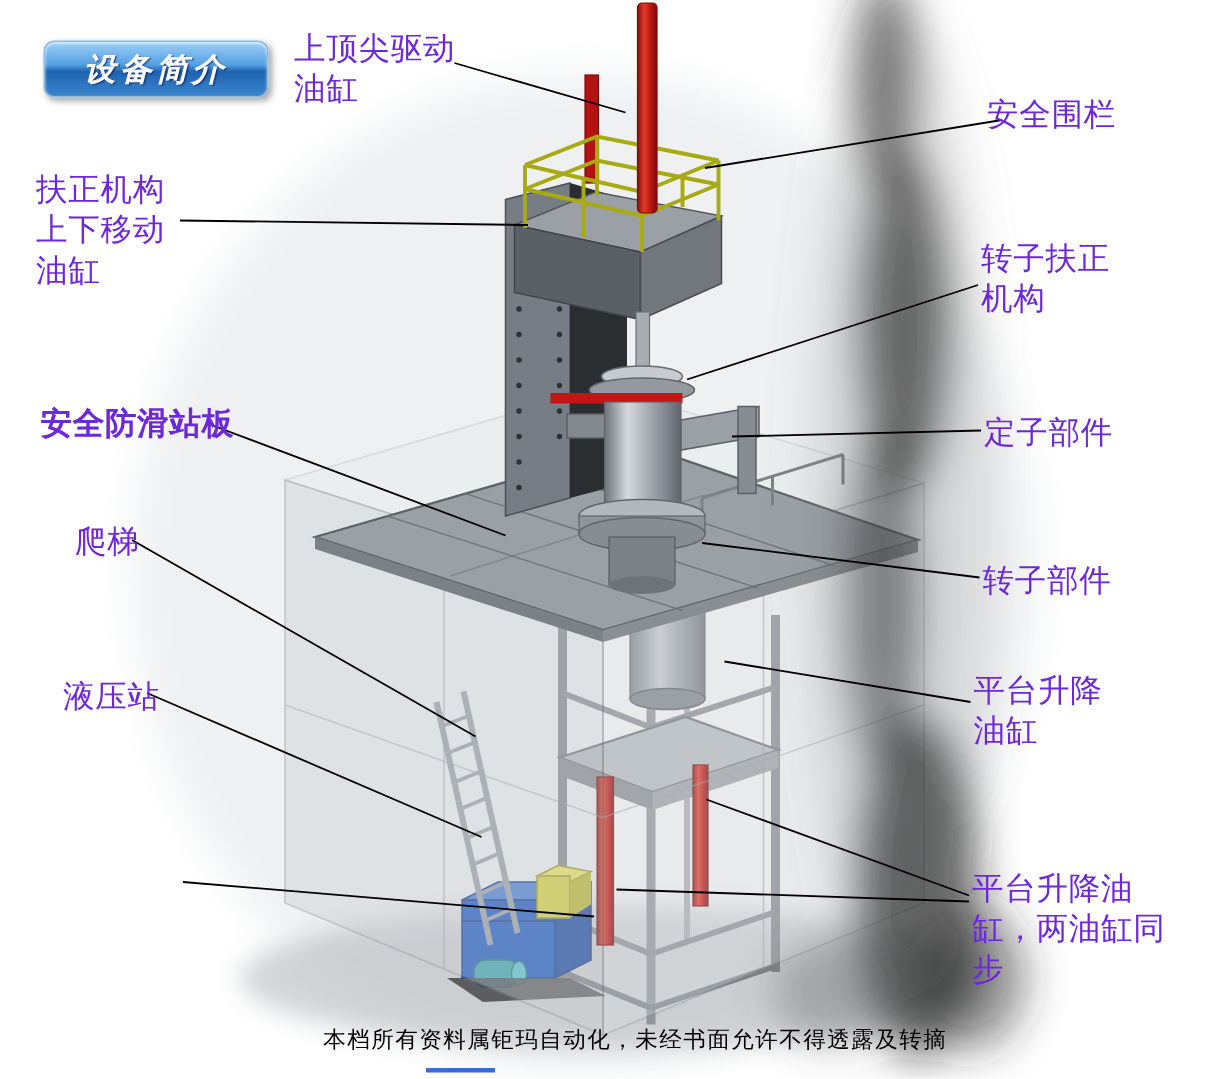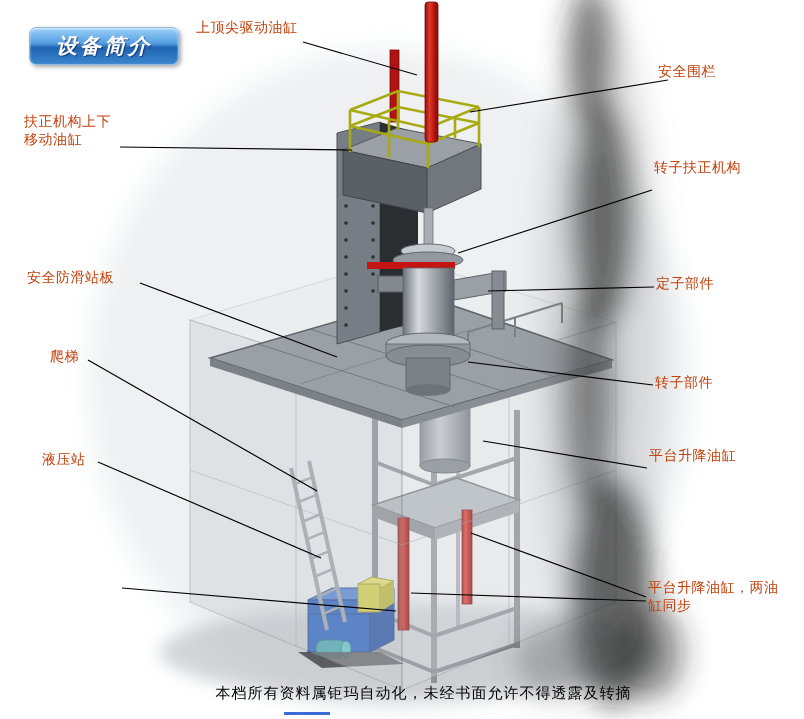--- a/index.html
+++ b/index.html
@@ -7,23 +7,23 @@
   body {
     position:relative;
     overflow:hidden;
     background:#ffffff;
     font-family:"Liberation Serif", serif;
   }
   .stage { position:absolute; left:0; top:0; width:804px; height:719px; }
   svg.art { position:absolute; left:0; top:0; }
   .label {
     position:absolute;
-    font-size:14px;
+    font-size:21px;
     line-height:1.28;
-    color:#c2410c;
+    color:#6d28d9;
     letter-spacing:0.5px;
   }
   .nowrap { white-space:nowrap; }
   .badge {
     position:absolute; left:8px; top:27px; width:150px; height:38px;
     border-radius:7px;
     background:linear-gradient(180deg,#9dd0f8 0%,#55a0e2 42%,#1f63b0 55%,#3a86cf 100%);
     border:1px solid #8fb9dd;
     box-shadow:2px 2px 4px rgba(0,0,0,.35), inset 0 1px 2px rgba(255,255,255,.75);
     color:#fff; font-size:21px; font-weight:bold; font-style:italic;
@@ -256,21 +256,21 @@
       <line x1="646" y1="601" x2="411" y2="593"></line>
     </g>
   </svg>
 
   <div class="badge">设备简介</div>
 
   <div class="label" style="left:196px; top:19px; width:115px;">上顶尖驱动油缸</div>
   <div class="label nowrap" style="left:658px; top:63px;">安全围栏</div>
   <div class="label" style="left:654px; top:159px; width:96px;">转子扶正机构</div>
   <div class="label" style="left:24px; top:113px; width:96px;">扶正机构上下移动油缸</div>
-  <div class="label nowrap" style="left:27px; top:269px;">安全防滑站板</div>
+  <div class="label nowrap" style="left:27px; top:269px;font-weight:bold;">安全防滑站板</div>
   <div class="label nowrap" style="left:656px; top:275px;">定子部件</div>
   <div class="label nowrap" style="left:50px; top:348px;">爬梯</div>
   <div class="label nowrap" style="left:655px; top:374px;">转子部件</div>
   <div class="label nowrap" style="left:42px; top:451px;">液压站</div>
   <div class="label" style="left:649px; top:447px; width:96px;">平台升降油缸</div>
   <div class="label" style="left:648px; top:579px; width:132px;">平台升降油缸，两油缸同步</div>
 
   <div class="footer">本档所有资料属钜玛自动化，未经书面允许不得透露及转摘</div>
   <div class="footer-dash"></div>
 

